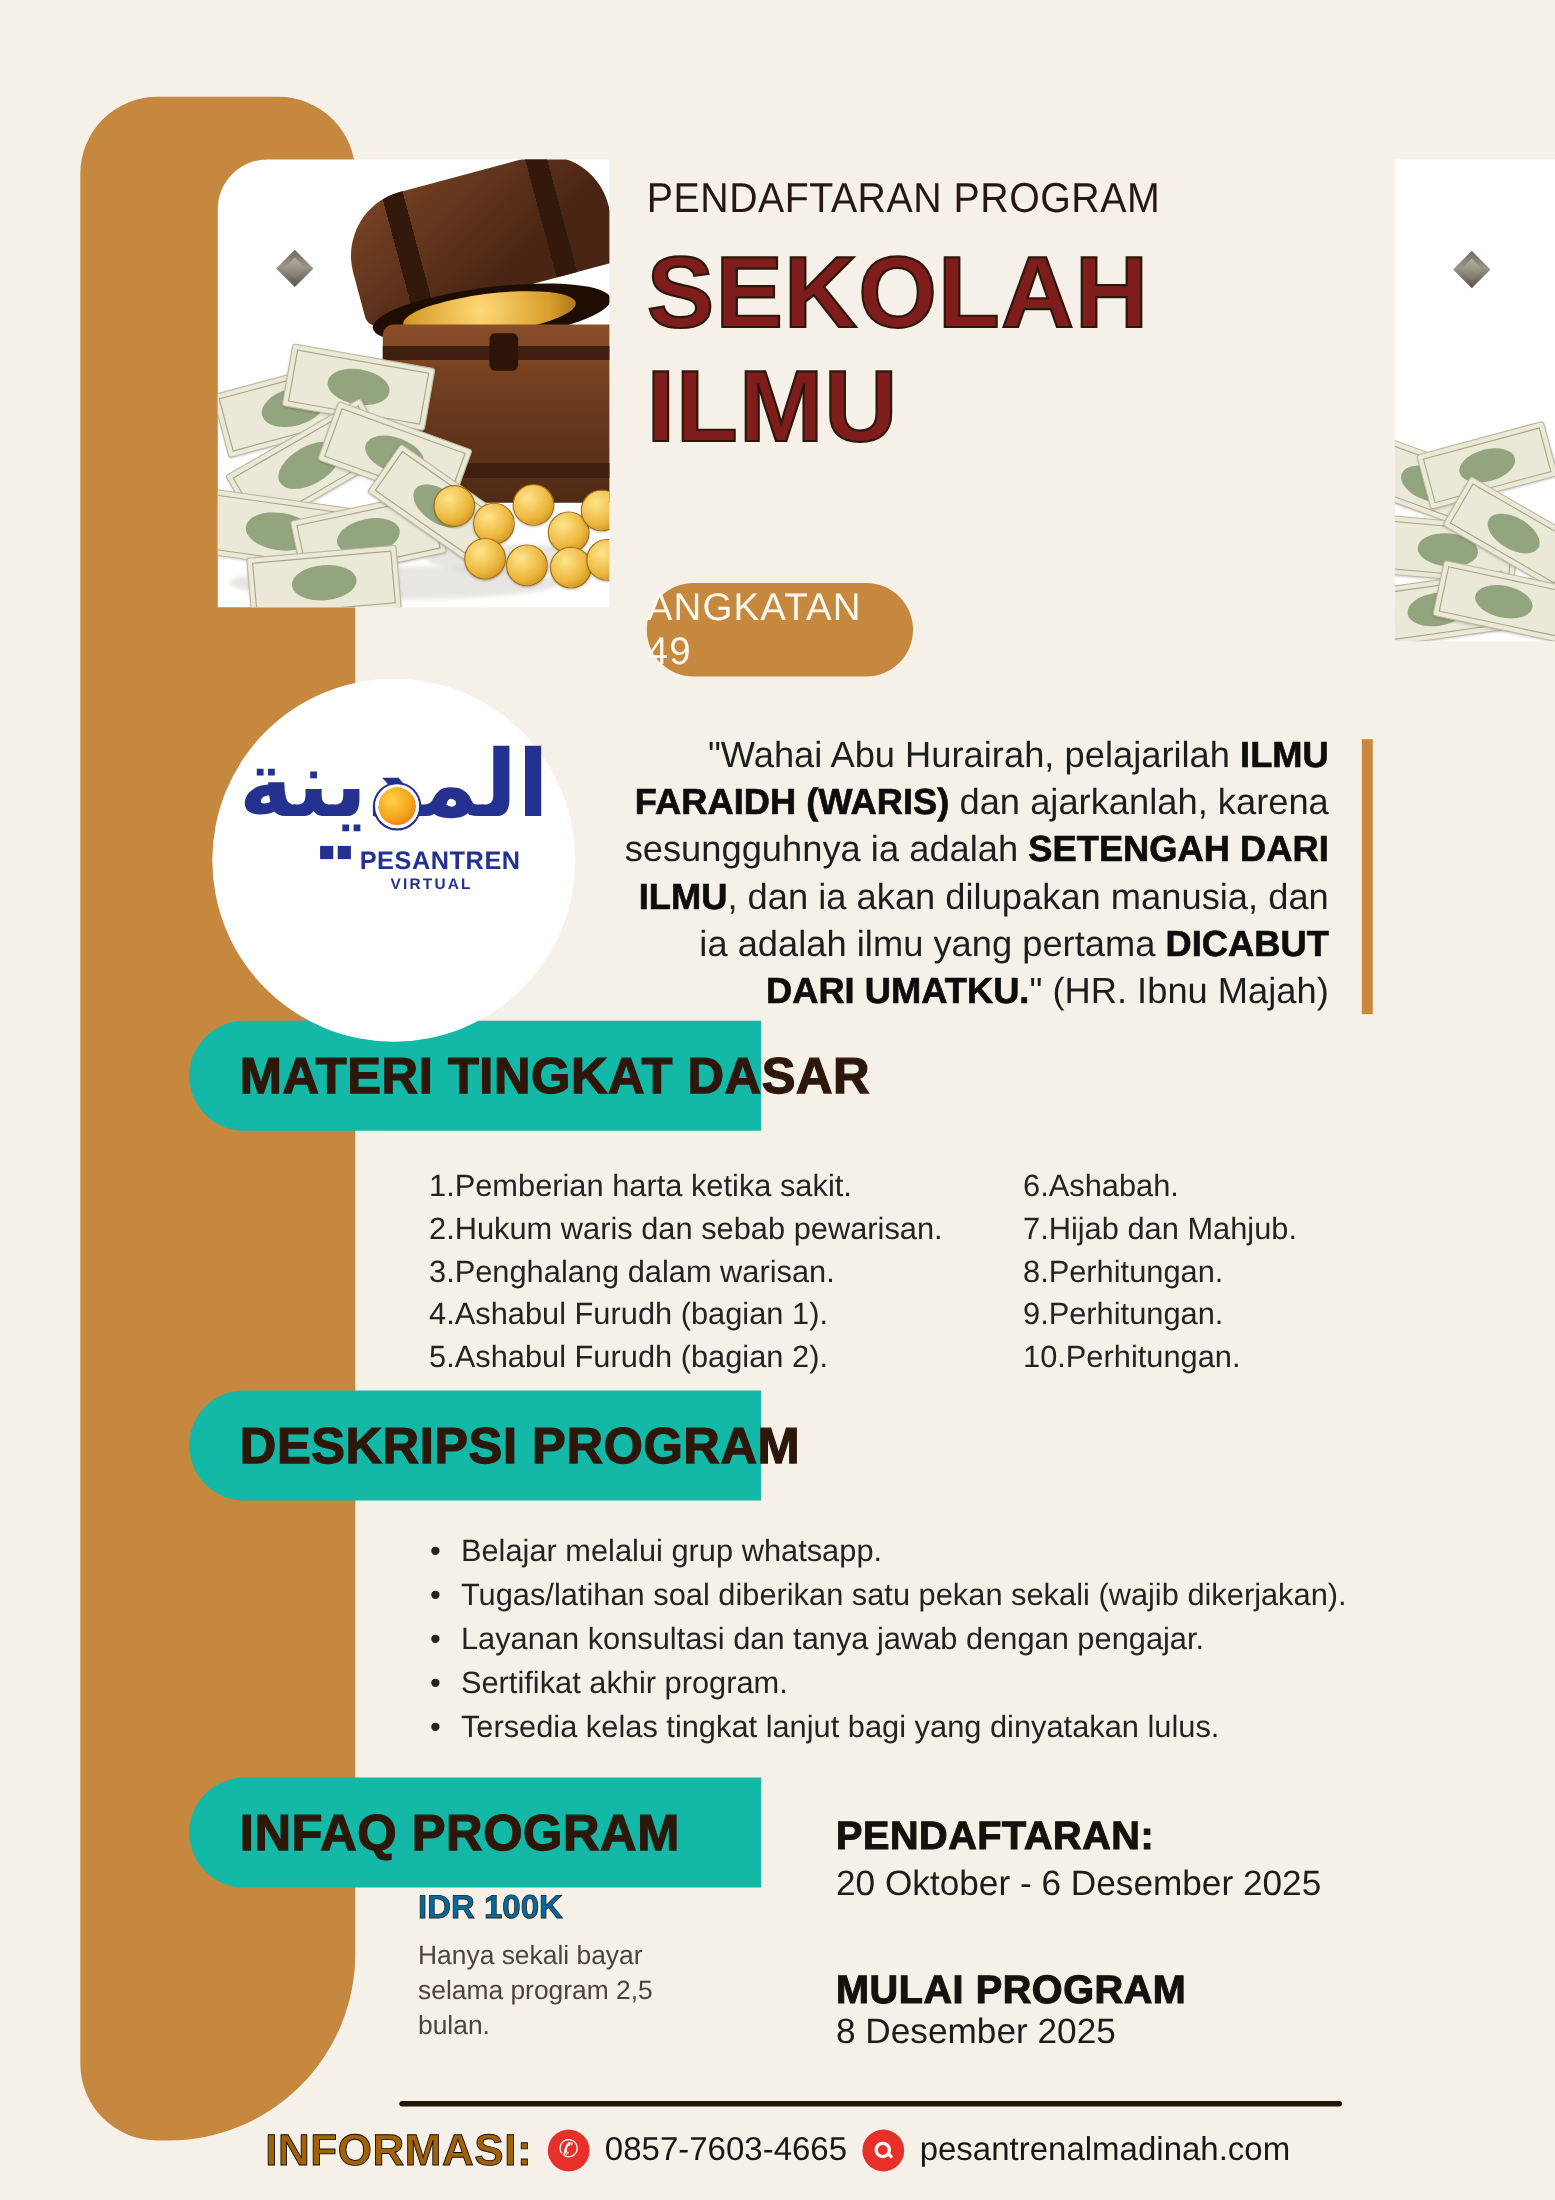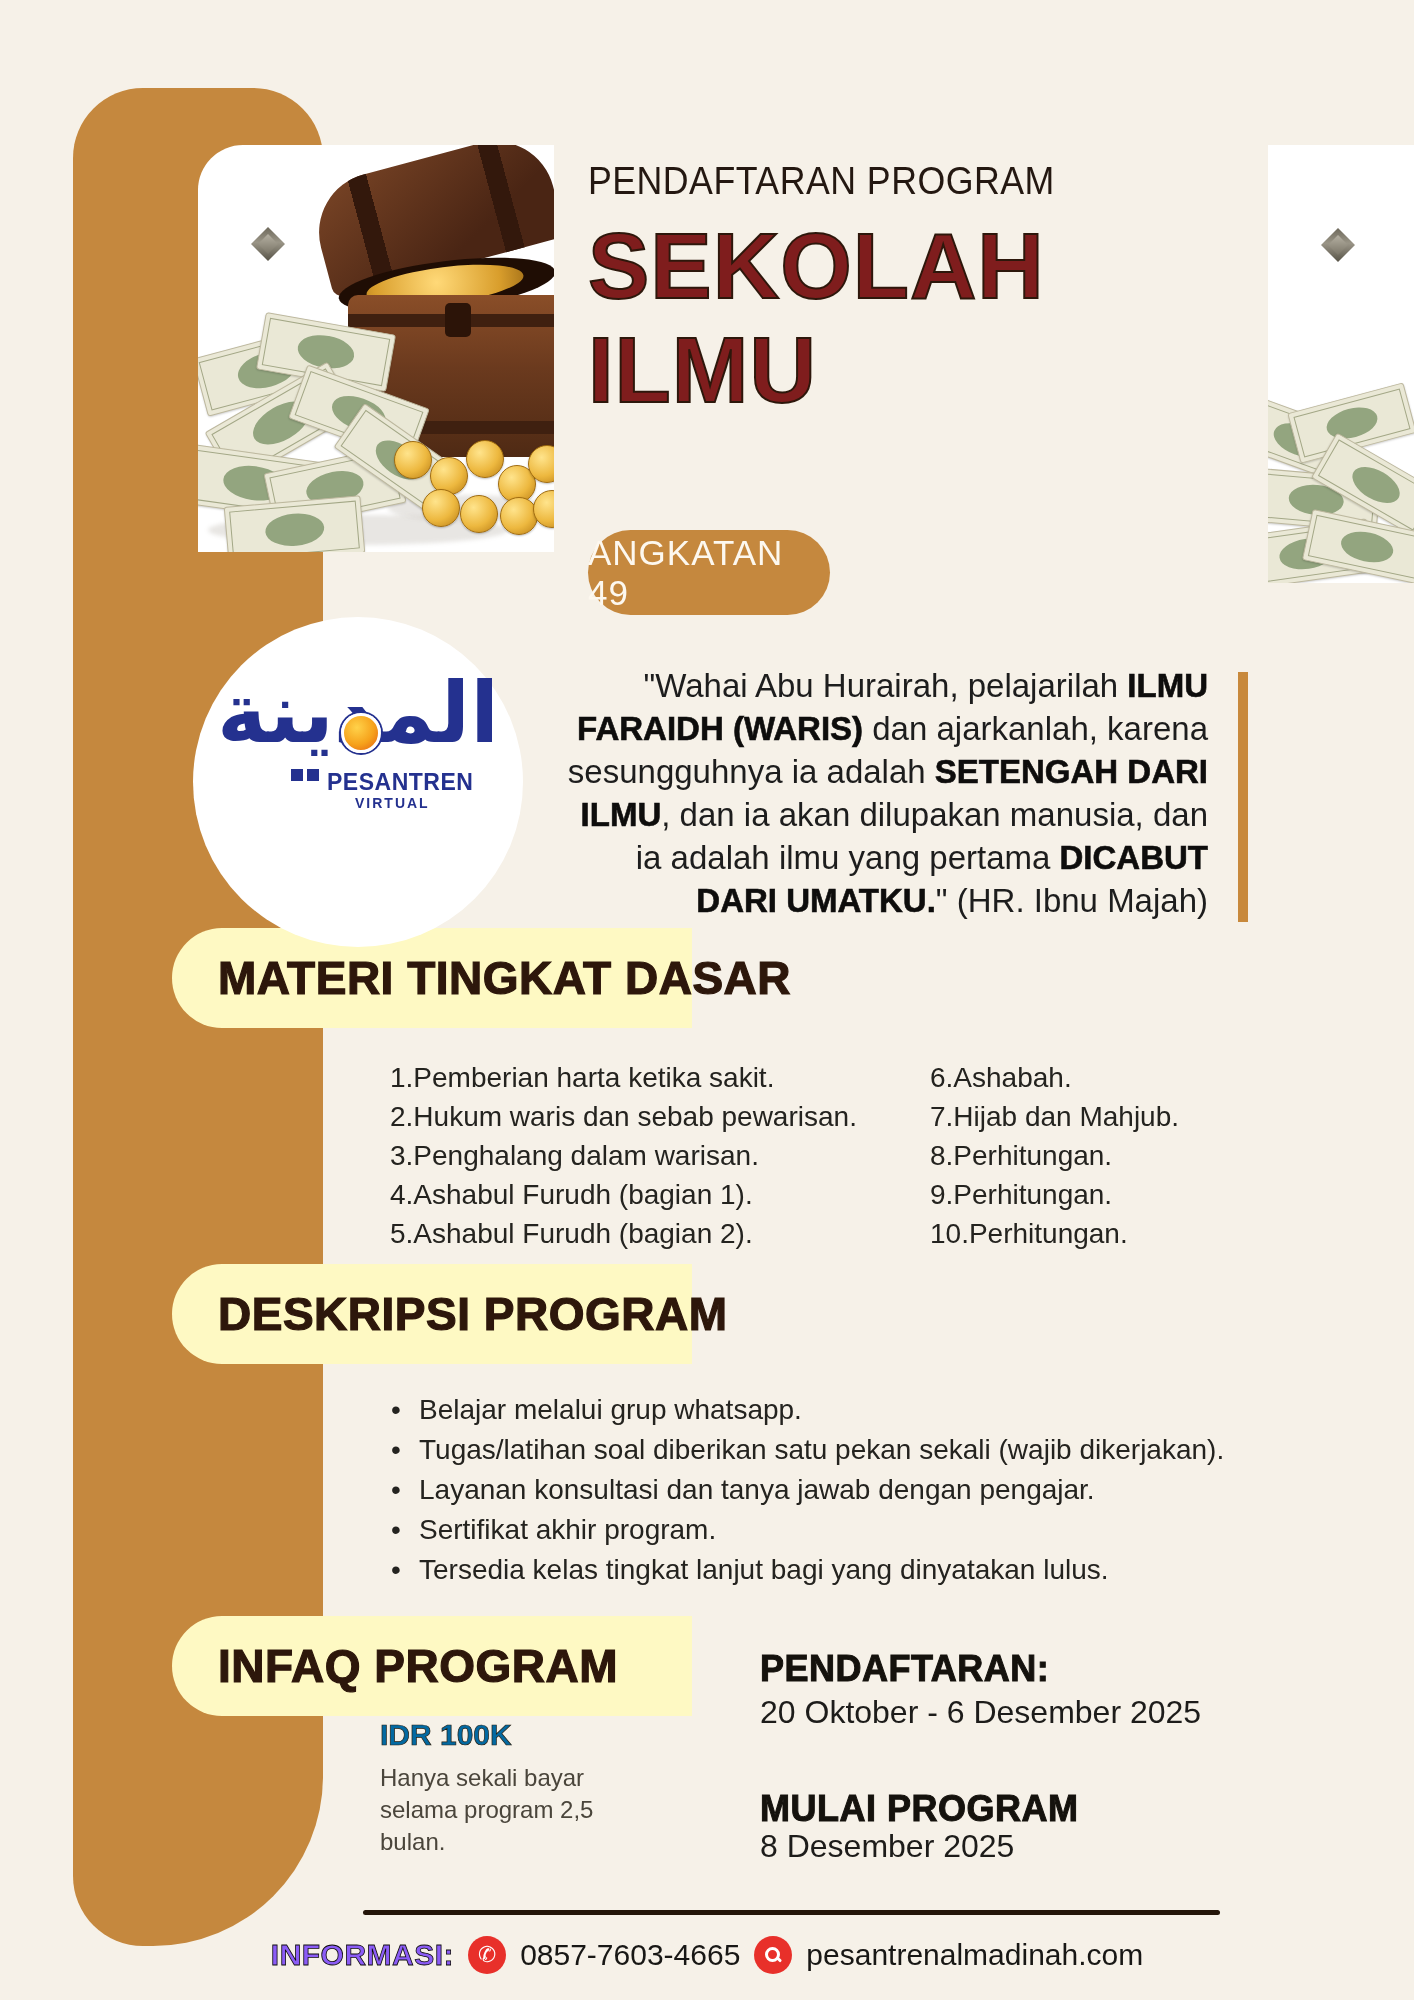--- a/index.html
+++ b/index.html
@@ -14,21 +14,21 @@
   
   .pillar{
     left:73px;top:88px;width:250px;height:1858px;
     background:#c5883e;
     border-radius:70px 70px 170px 70px;
     z-index:1;
   }
   
   .notch{
     left:172px;width:520px;height:100px;
-    background:#fef9c3;
+    background:#14b8a6;
     border-radius:56px 0 0 56px;
     z-index:2;
     display:flex;align-items:center;
   }
   .notch-materi{top:928px}
   .notch-deskripsi{top:1264px}
   .notch-infaq{top:1616px}
   .section-heading{
     padding-left:46px;
     font-size:46px;font-weight:700;letter-spacing:.5px;
@@ -181,21 +181,21 @@
   .mulai-label{left:760px;top:1788px}
   .mulai-date{left:760px;top:1828px}
 
   
   .divider{left:363px;top:1910px;width:857px;height:5px;background:#241509;border-radius:3px;z-index:3}
   .footer{
     left:0;right:0;top:1930px;height:50px;z-index:3;
     display:flex;align-items:center;justify-content:center;gap:14px;
   }
   .footer-label{
-    font-size:30px;font-weight:700;color:#8b5cf6;
+    font-size:40px;font-weight:700;color:#a16207;
     -webkit-text-stroke:.8px #0c0a08;letter-spacing:.5px;
   }
   .icon-circle{
     width:38px;height:38px;border-radius:50%;background:#e8302a;
     display:flex;align-items:center;justify-content:center;flex:0 0 auto;
   }
   .phone-glyph{color:#fff;font-size:22px;line-height:1;font-family:"DejaVu Sans",sans-serif}
   .search-glyph{position:relative;width:18px;height:18px;display:block}
   .search-glyph::before{
     content:"";position:absolute;left:1px;top:1px;width:9px;height:9px;

